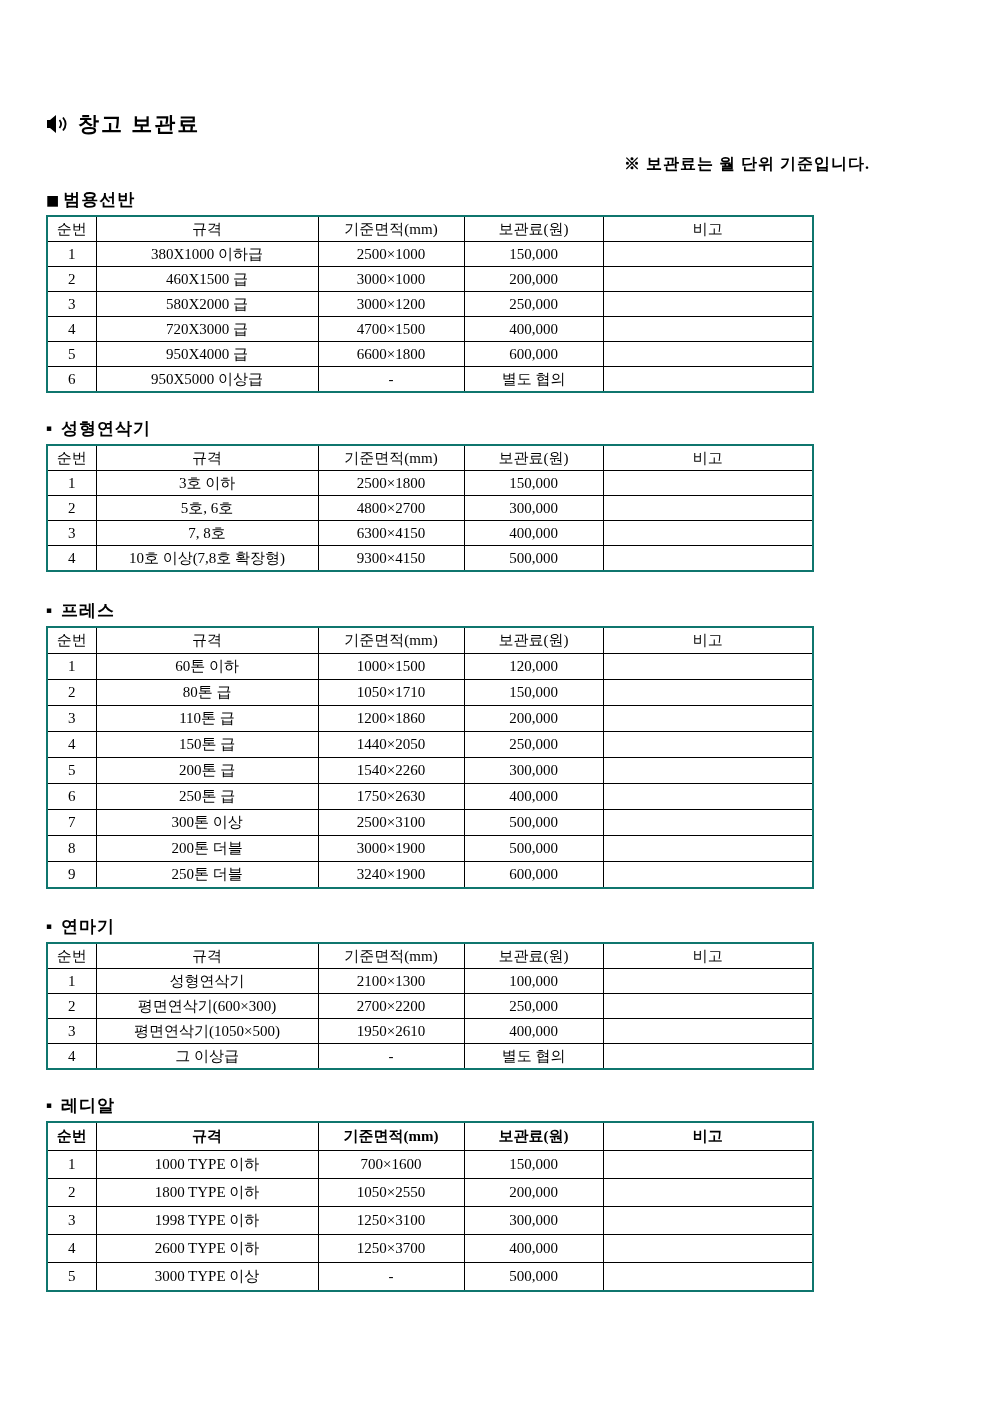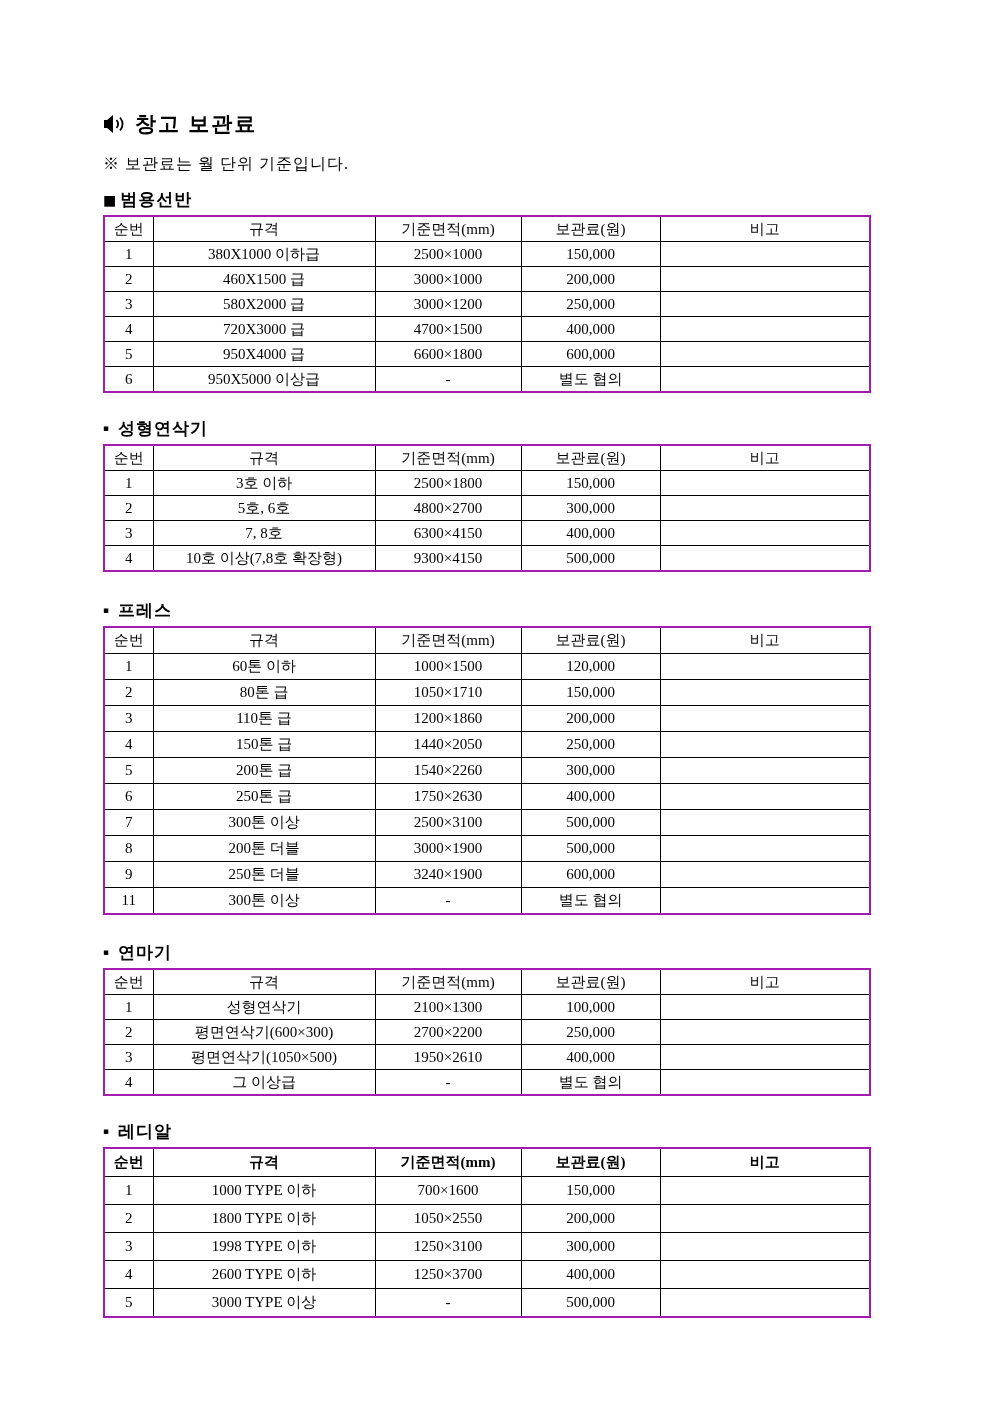--- a/index.html
+++ b/index.html
@@ -1,33 +1,33 @@
 <!DOCTYPE html>
 <html><head>
 <meta charset="utf-8">
 <style>
   html,body{margin:0;padding:0;background:#fff;}
   body{
     width:992px;height:1403px;
     font-family:"Liberation Serif","DejaVu Serif",serif;
     color:#000;overflow:hidden;
   }
-  .content{padding:110px 122px 0 103px;}
+  .content{padding:110px 122px 0 46px;}
   .title-row{display:flex;align-items:center;gap:8px;font-size:21px;font-weight:bold;letter-spacing:2px;}
   .title-row svg{display:block;}
-  .note{ font-size:16px;font-weight:normal;margin-top:16px;letter-spacing:1px;}
+  .note{ text-align:right;font-size:16px;font-weight:bold;margin-top:16px;letter-spacing:1px;}
   .section{margin-top:24px;}
   .section.s0{margin-top:13px;}
   .section.s2{margin-top:27px;}
   .section.s3{margin-top:26px;}
   .heading{font-size:17px;font-weight:bold;display:flex;align-items:center;letter-spacing:1px;}
   .bullet{font-family:"DejaVu Sans",sans-serif;font-size:9px;margin-right:8px;line-height:1;}
   .bullet.big{font-size:14px;margin-right:3px;}
   table{
-    border-collapse:collapse;border:2px solid #a21caf;
+    border-collapse:collapse;border:2px solid #0f766e;
     width:766px;table-layout:fixed;margin-top:4px;
     font-size:15px;
   }
   th,td{
     border:1px solid #000;text-align:center;vertical-align:middle;
     padding:0;height:24px;font-weight:normal;
     white-space:nowrap;overflow:hidden;
   }
   .s2 th,.s2 td{height:25px;}
   .s4 th,.s4 td{height:27px;}
@@ -258,27 +258,20 @@
               <td>500,000</td>
               <td></td>
             </tr>
             <tr>
               <td>9</td>
               <td>250톤 더블</td>
               <td>3240×1900</td>
               <td>600,000</td>
               <td></td>
             </tr>
-            <tr>
-              <td>11</td>
-              <td>300톤 이상</td>
-              <td>-</td>
-              <td>별도 협의</td>
-              <td></td>
-            </tr>
           </tbody>
     </table>
   </div>
 
   <div class="section s3">
     <div class="heading">
       <span class="bullet">▪</span>
       <span class="heading-label">연마기</span>
     </div>
     <table>

